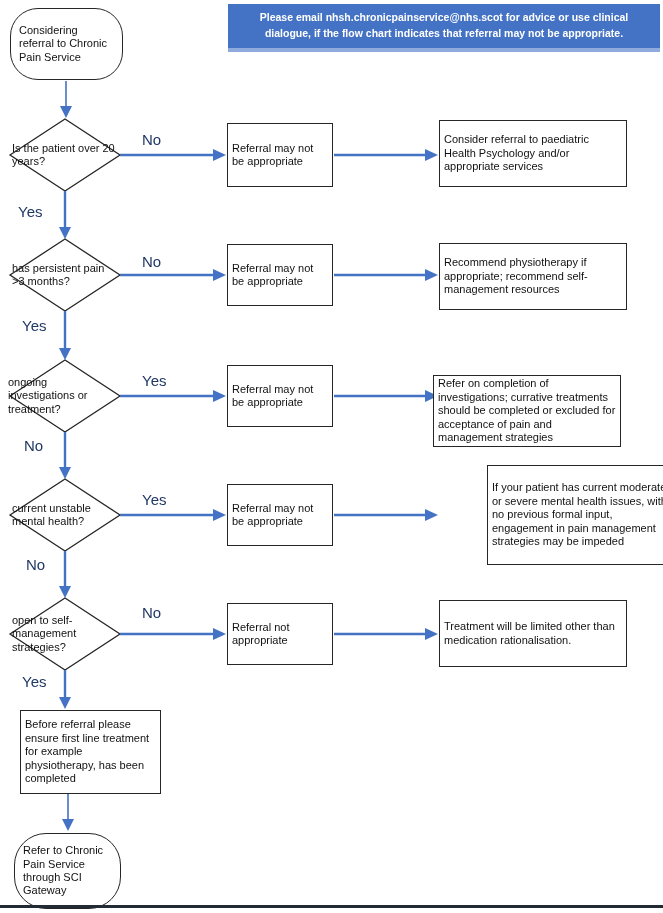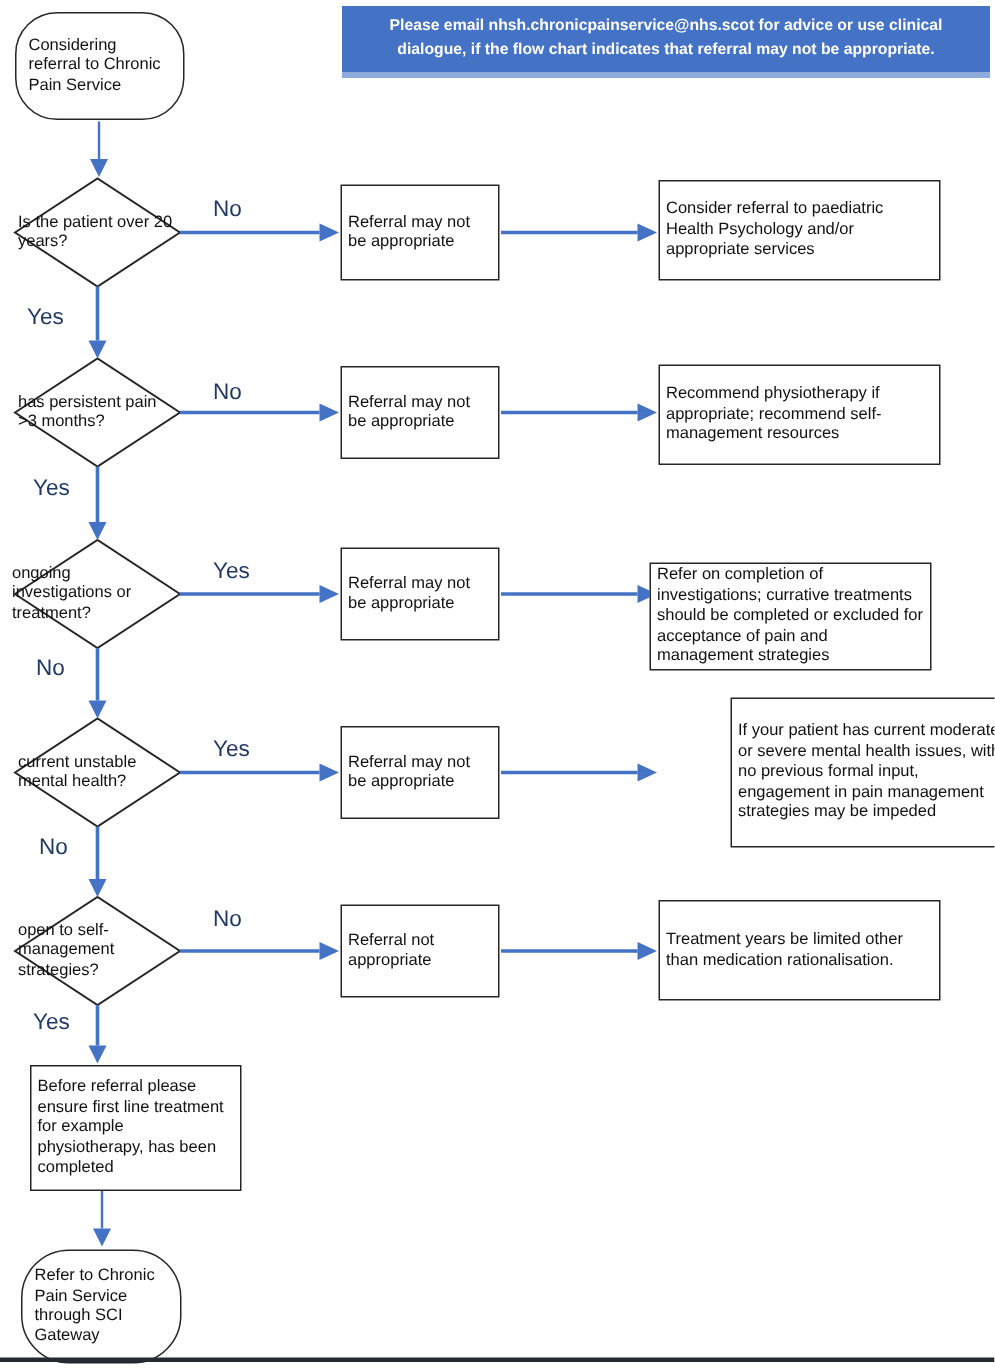--- a/index.html
+++ b/index.html
@@ -151,21 +151,21 @@
   <div class="node rect" style="left:439px;top:243px;width:188px;height:67px;">
     <span>Recommend physiotherapy if appropriate; recommend self-management resources</span>
   </div>
   <div class="node rect" style="left:433px;top:353px;width:188px;height:72px;margin-top:22px;">
     <span>Refer on completion of investigations; currative treatments should be completed or excluded for acceptance of pain and management strategies</span>
   </div>
   <div class="node rect" style="left:439px;top:465px;width:188px;height:100px;margin-left:48px;">
     <span>If your patient has current moderate or severe mental health issues, with no previous formal input, engagement in pain management strategies may be impeded</span>
   </div>
   <div class="node rect" style="left:439px;top:600px;width:188px;height:67px;">
-    <span>Treatment years be limited other than medication rationalisation.</span>
+    <span>Treatment will be limited other than medication rationalisation.</span>
   </div>
 
   <div class="node rect" style="left:20px;top:710px;width:141px;height:84px;">
     <span>Before referral please ensure first line treatment for example physiotherapy, has been completed</span>
   </div>
 
   <div class="node terminator" style="left:14px;top:833px;width:107px;height:76px;border-radius:32px;">
     <span>Refer to Chronic Pain Service through SCI Gateway</span>
   </div>
 

